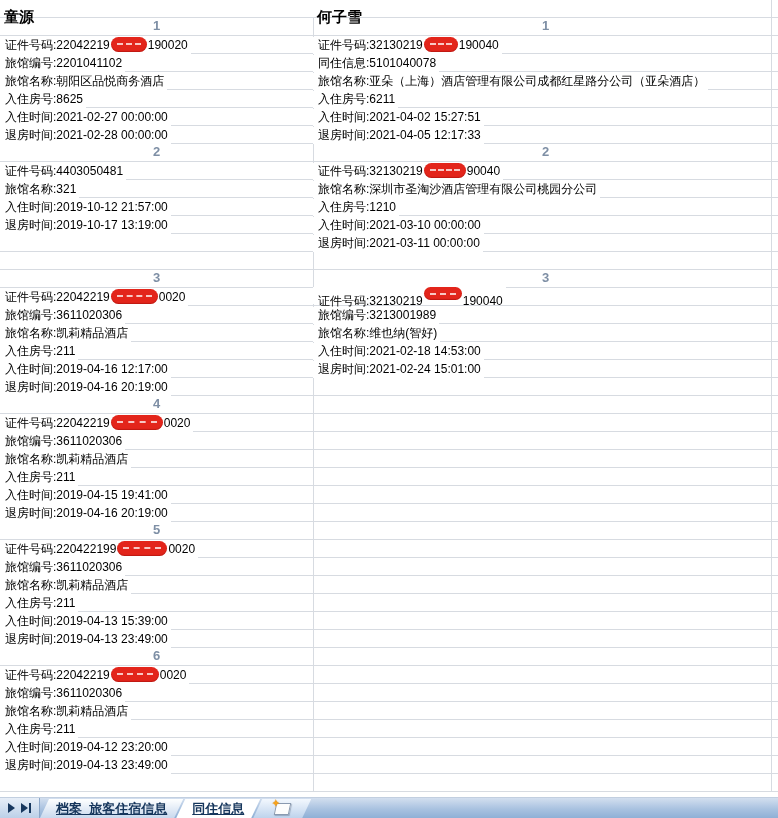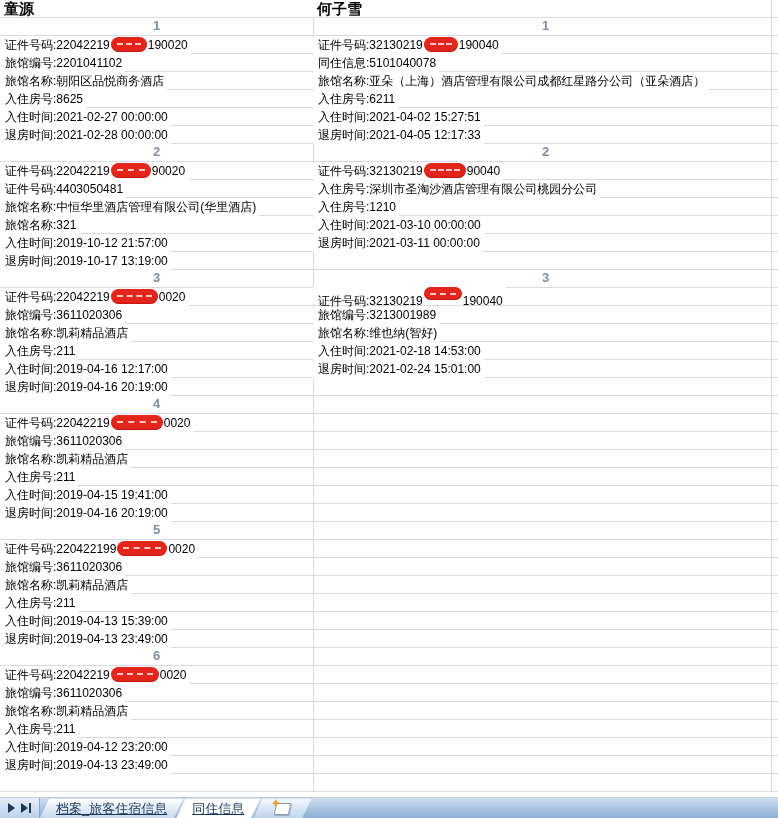--- a/index.html
+++ b/index.html
@@ -5,21 +5,21 @@
   * { margin:0; padding:0; box-sizing:border-box; }
   html,body { width:778px; height:818px; overflow:hidden; background:#fff;
     font-family:"Liberation Sans","DejaVu Sans",sans-serif; }
 
   .sheet { position:absolute; left:0; top:0; width:778px; height:792px;
     background:repeating-linear-gradient(to bottom, transparent 0 17px, #d7dbe1 17px 18px);
   }
   .vline { position:absolute; top:0; width:1px; height:792px; background:#d7dbe1; }
 
   .person-header { position:absolute; top:0; height:17px; line-height:17px;
-    font-size:15px; font-weight:bold; color:#000; background:#fff; padding:0 4px; }
+    font-size:15px; font-weight:bold; color:#000; background:#fff; padding:8px 4px; }
   .ph-left  { left:0; }
   .ph-right { left:313px; }
 
   .col { position:absolute; top:17px; }
   .col0 { left:0; width:313px; }
   .col1 { left:313px; width:465px; }
 
   .record { position:relative; height:126px; }
   .rec-no { height:18px; line-height:17px; text-align:center;
     color:#7e8fa5; font-size:13px; font-weight:bold; }
@@ -40,21 +40,21 @@
     border-top:1px solid #c2cfe0; display:flex; align-items:stretch; }
   .tab-nav { width:40px; display:flex; align-items:center; justify-content:center;
     gap:6px; background:linear-gradient(#e7eef8,#bcd0e8);
     border-right:1px solid #8ba6c8; }
   .tri { width:0; height:0; border-left:7px solid #17375e;
     border-top:5px solid transparent; border-bottom:5px solid transparent; }
   .stopbar { width:2px; height:10px; background:#17375e; }
   .navgrp { display:flex; align-items:center; gap:1px; }
 
   .tab { margin-top:1px; display:flex; align-items:center; justify-content:center;
-    font-size:13px; font-weight:normal; text-decoration:underline; color:#16365c;
+    font-size:13px; font-weight:bold; text-decoration:underline; color:#16365c;
     padding:0 16px; clip-path:polygon(9px 0, 100% 0, calc(100% - 9px) 100%, 0 100%); }
   .tab.inactive { background:linear-gradient(#feffff,#c9d9ee); }
   .tab.active   { background:#ffffff; }
   .tab + .tab { margin-left:-7px; }
   .tab.insert { width:58px; padding:0;
     background:linear-gradient(#f3f8fe,#bed3ec); }
 
   .sheet-ico { position:relative; width:15px; height:12px; background:#fdfdfd;
     border:1px solid #8a9ab0; transform:skewX(-12deg); box-shadow:1px 1px 1px rgba(60,80,110,.35); }
   .star { position:absolute; left:-6px; top:-6px; transform:skewX(12deg);
@@ -90,29 +90,23 @@
       <span class="cell">入住时间:2021-02-27 00:00:00</span>
     </div>
     <div class="row">
       <span class="cell">退房时间:2021-02-28 00:00:00</span>
     </div>
   </div>
 
   <div class="record">
     <div class="rec-no">2</div>
     <div class="row">
-      <span class="cell"><span>证件号码:22042219</span><span class="redact" style="width: 40px;"></span><span>90020</span></span>
-    </div>
-    <div class="row">
       <span class="cell">证件号码:4403050481</span>
     </div>
     <div class="row">
-      <span class="cell">旅馆名称:中恒华里酒店管理有限公司(华里酒店)</span>
-    </div>
-    <div class="row">
       <span class="cell">旅馆名称:321</span>
     </div>
     <div class="row">
       <span class="cell">入住时间:2019-10-12 21:57:00</span>
     </div>
     <div class="row">
       <span class="cell">退房时间:2019-10-17 13:19:00</span>
     </div>
   </div>
 
@@ -226,21 +220,21 @@
       <span class="cell">退房时间:2021-04-05 12:17:33</span>
     </div>
   </div>
 
   <div class="record">
     <div class="rec-no">2</div>
     <div class="row">
       <span class="cell"><span>证件号码:32130219</span><span class="redact" style="width: 42px;"></span><span>90040</span></span>
     </div>
     <div class="row">
-      <span class="cell">入住房号:深圳市圣淘沙酒店管理有限公司桃园分公司</span>
+      <span class="cell">旅馆名称:深圳市圣淘沙酒店管理有限公司桃园分公司</span>
     </div>
     <div class="row">
       <span class="cell">入住房号:1210</span>
     </div>
     <div class="row">
       <span class="cell">入住时间:2021-03-10 00:00:00</span>
     </div>
     <div class="row">
       <span class="cell">退房时间:2021-03-11 00:00:00</span>
     </div>

